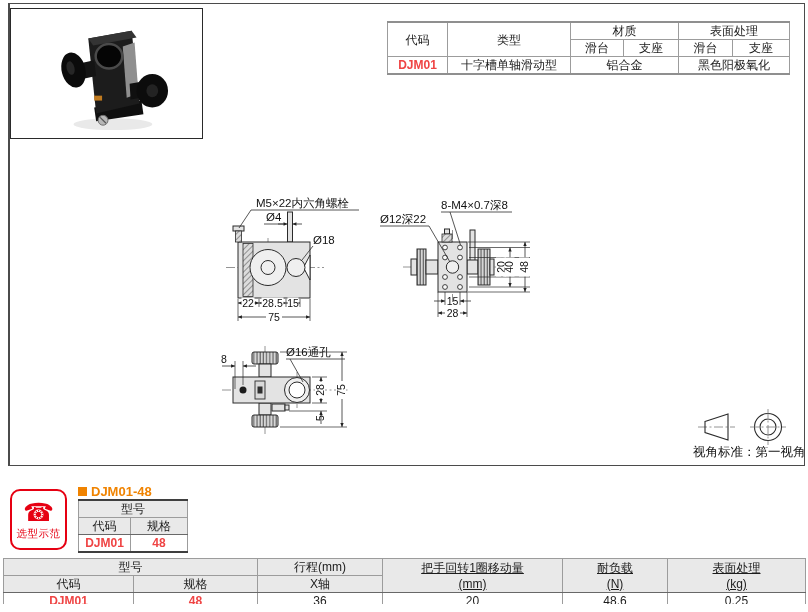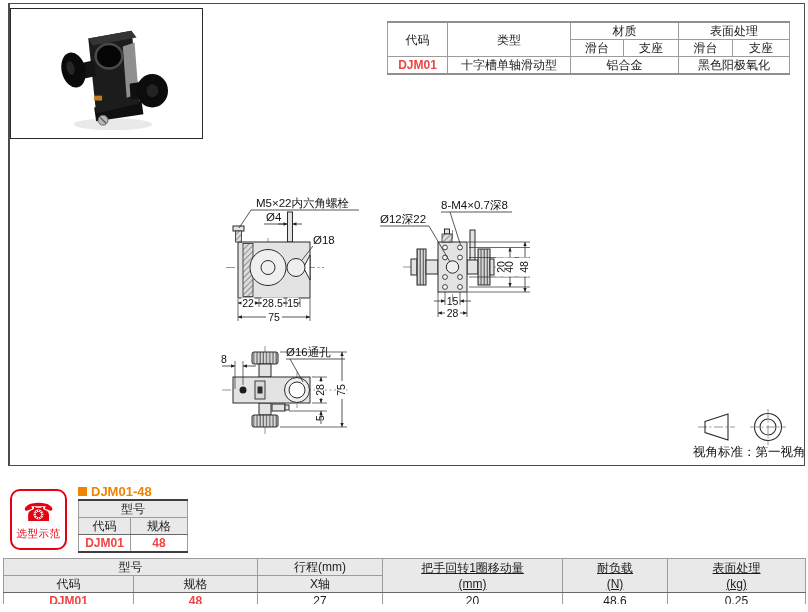--- a/index.html
+++ b/index.html
@@ -335,21 +335,21 @@
       </td>
     </tr>
     <tr>
       <td class="hdr hb">代码</td>
       <td class="hdr hb">规格</td>
       <td class="hdr hb">X轴</td>
     </tr>
     <tr>
       <td class="orange">DJM01</td>
       <td class="orange">48</td>
-      <td>27</td>
+      <td>36</td>
       <td>20</td>
       <td>48.6</td>
       <td>0.25</td>
     </tr>
   </tbody>
     </table>
 
 </div>
 
 </body></html>

